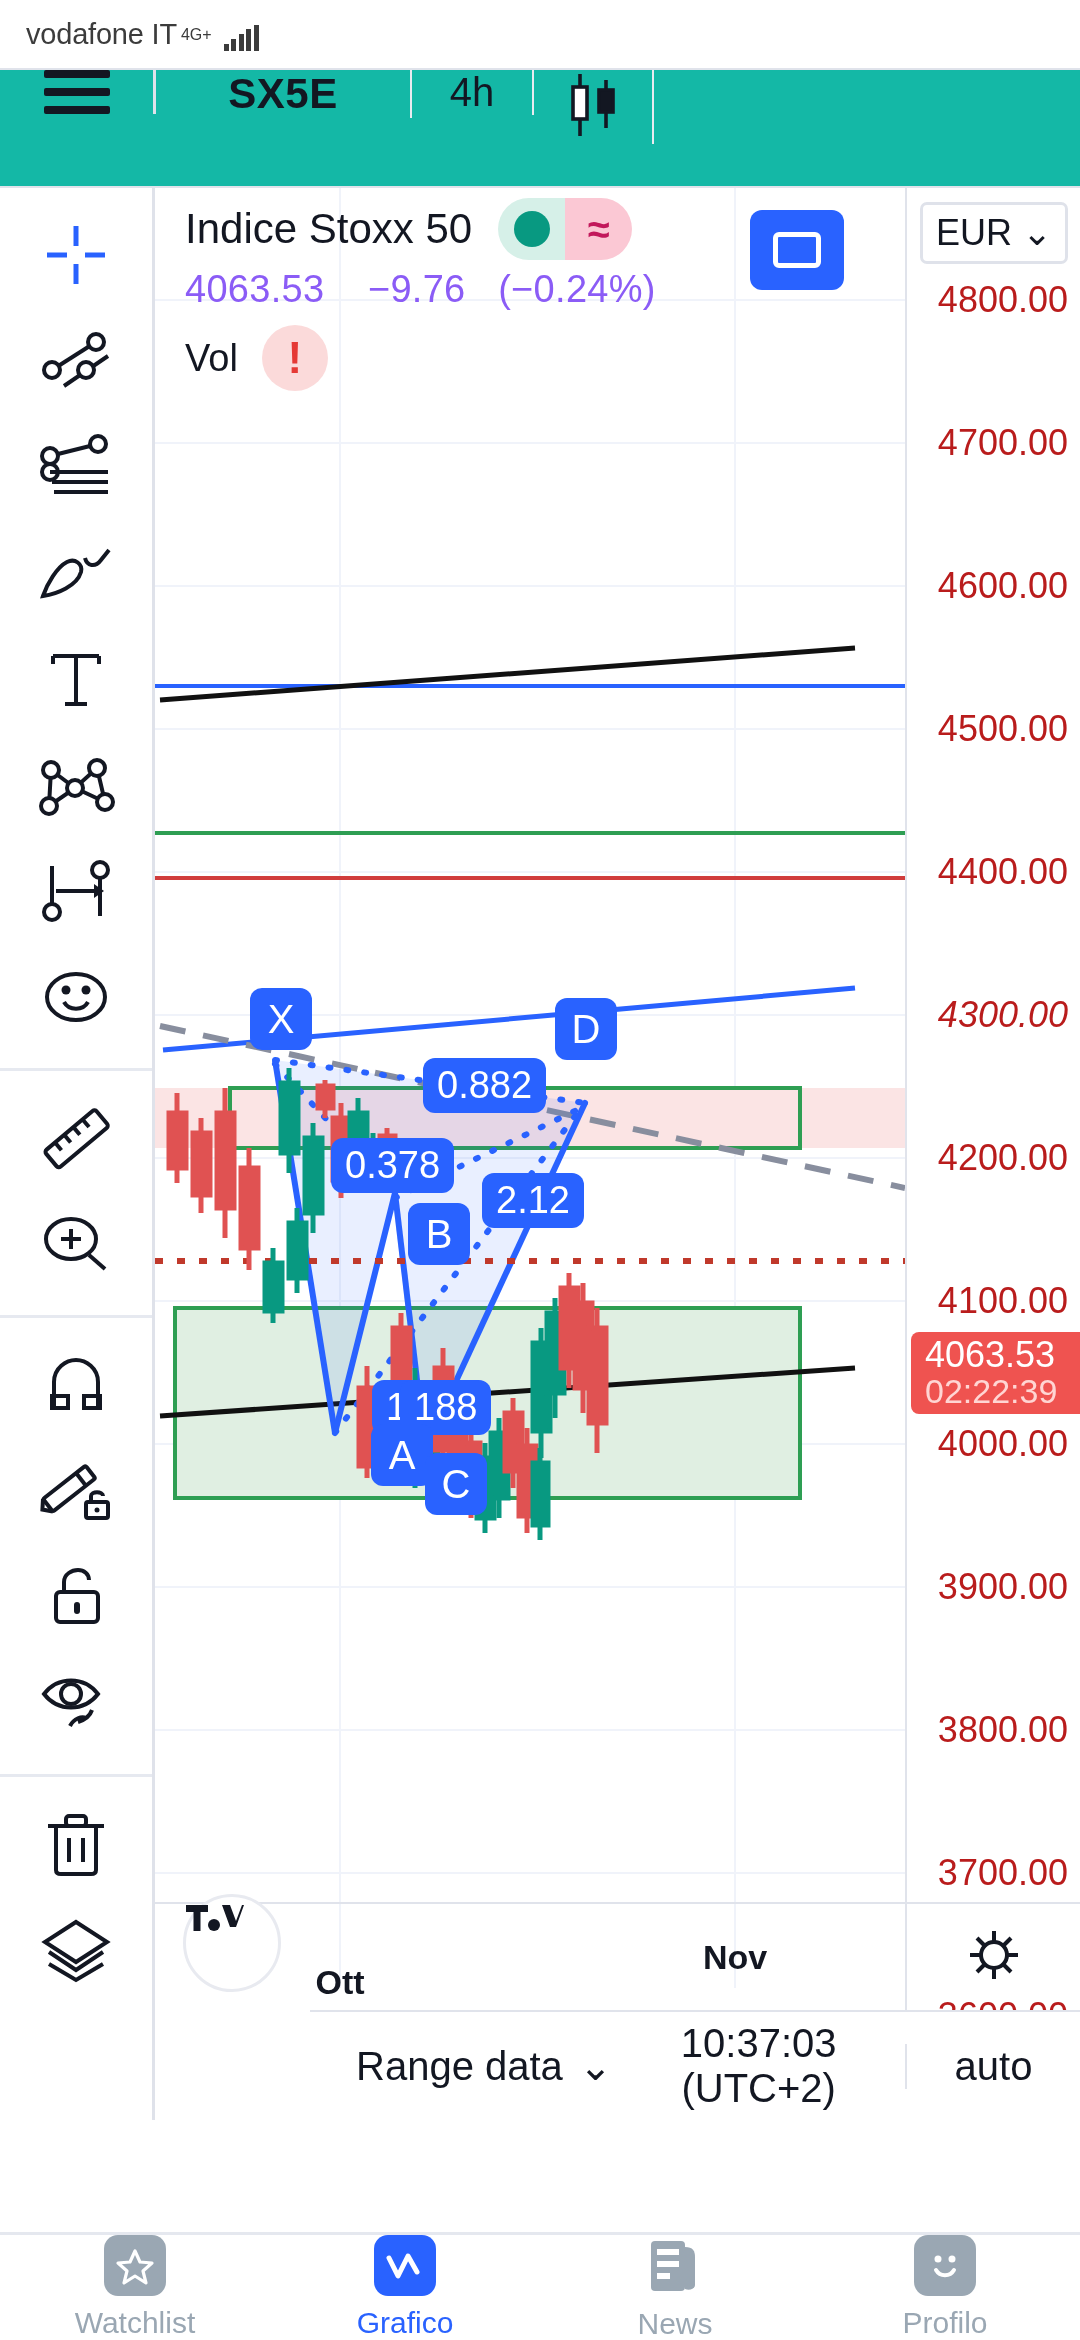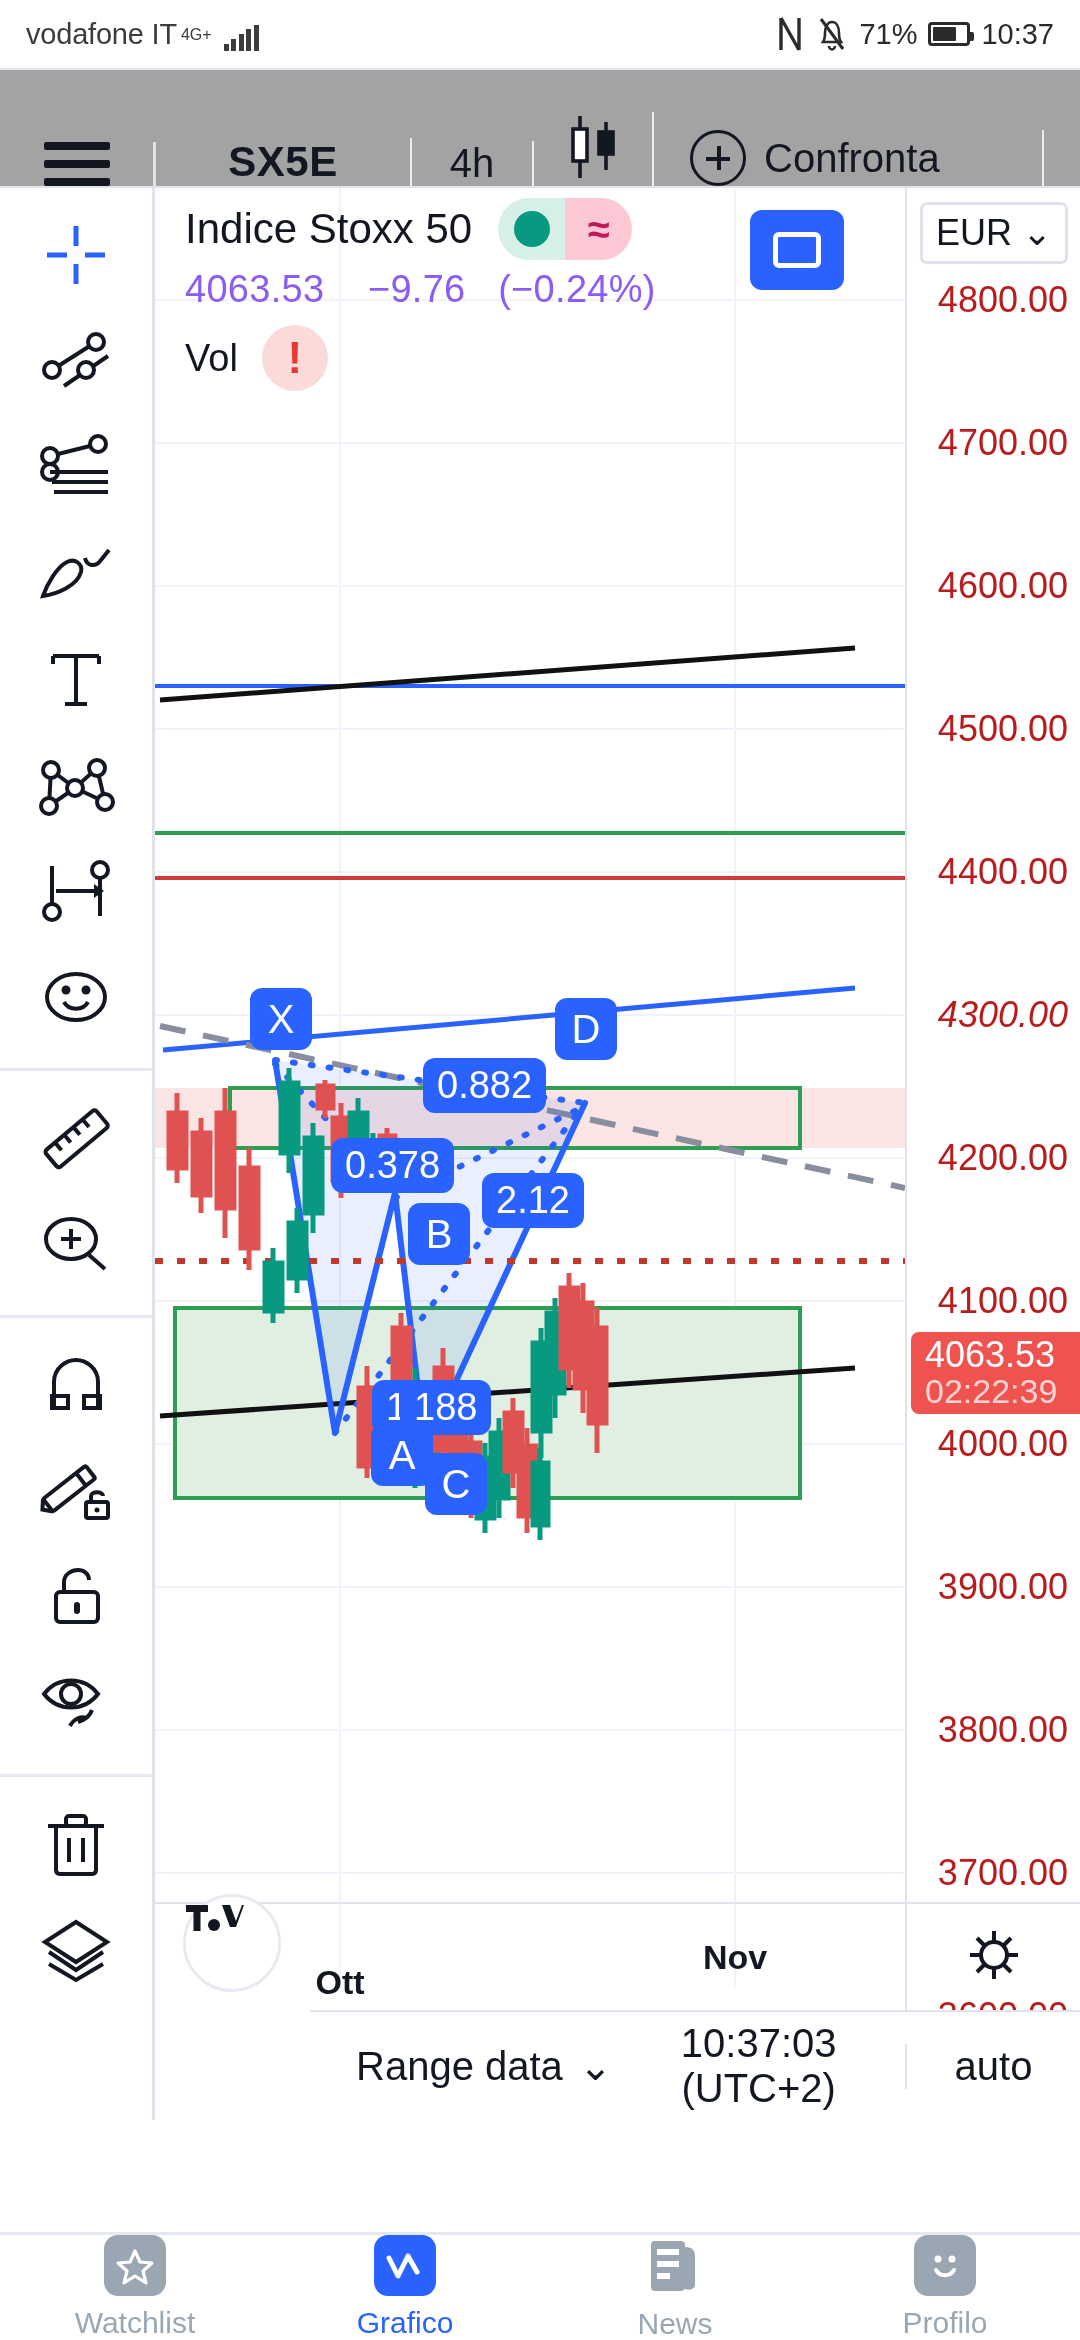--- a/index.html
+++ b/index.html
@@ -33,22 +33,22 @@
   .battery { width:42px; height:24px; border:3px solid #2b2b2b; border-radius:4px;
              position:relative; display:flex; align-items:center; padding:2px; }
   .battery::after { content:""; position:absolute; right:-7px; top:7px; width:4px; height:9px;
                     background:#2b2b2b; border-radius:0 2px 2px 0; }
   .battery b { display:block; height:100%; width:71%; background:#2b2b2b; border-radius:1px; }
   .clock { font-size:29px; color:#2b2b2b; }
 
   
   .toolbar {
     position:absolute; top:68px; left:0; width:1080px; height:120px;
-    display:flex; align-items:flex-end; border-bottom:2px solid #e0e3eb;
-    border-top:2px solid #e0e3eb; background:#a3a3a3;
+    display:flex; align-items:flex-start; border-bottom:2px solid #e0e3eb;
+    border-top:2px solid #e0e3eb; background:#14b8a6;
   }
   .tb-cell { display:flex; align-items:center; justify-content:center;
              border-right:2px solid #e9ebf0; }
   .tb-menu { width:156px; border-right:3px solid #dfe2ea; }
   .burger { width:66px; display:flex; flex-direction:column; gap:10px; }
   .burger span { display:block; height:8px; background:#131722; border-radius:2px; }
   .tb-symbol { width:256px; font-size:42px; font-weight:bold; letter-spacing:0.5px; }
   .tb-interval { width:122px; font-size:40px; }
   .tb-charttype { width:120px; }
   .tb-compare { flex:1; display:flex; align-items:center; gap:18px; padding-left:36px;
@@ -163,39 +163,20 @@
         <span class="net-label">4G+</span>
         <span class="bars">
             <i></i>
             <i></i>
             <i></i>
             <i></i>
             <i></i>
           </span>
       </span>
     </div>
-    <div class="sb-right">
-      <span class="ico">
-        <svg width="30" height="38" viewBox="0 0 30 38">
-            <path d="M6 3 L24 35 M6 3 L6 35 M24 3 L24 35" stroke="#2b2b2b" stroke-width="3.4" fill="none"></path>
-          </svg>
-      </span>
-      <span class="ico">
-        <svg width="32" height="38" viewBox="0 0 32 38">
-          <path d="M7 27 C7 27 9 24 9 18 C9 11 12 7 16 7 C20 7 23 11 23 18 C23 24 25 27 25 27 Z" fill="none" stroke="#2b2b2b" stroke-width="2.6"></path>
-          <path d="M13 31 C13 33 14.5 34.5 16 34.5 C17.5 34.5 19 33 19 31" fill="none" stroke="#2b2b2b" stroke-width="2.6"></path>
-          <line x1="5" y1="4" x2="27" y2="34" stroke="#2b2b2b" stroke-width="3"></line>
-        </svg>
-      </span>
-      <span class="batt-pct">71%</span>
-      <span class="battery">
-          <b></b>
-        </span>
-      <span class="clock">10:37</span>
-    </div>
   </div>
 
   <div class="toolbar">
     <div class="tb-cell tb-menu">
       <span class="burger">
           <span></span>
           <span></span>
           <span></span>
         </span>
     </div>
@@ -207,24 +188,20 @@
     </div>
     <div class="tb-cell tb-charttype">
       <span>
         <svg width="58" height="70" viewBox="0 0 58 70">
           <line x1="16" y1="4" x2="16" y2="66" stroke="#131722" stroke-width="3.6"></line>
           <rect x="9" y="17" width="14" height="32" fill="#fff" stroke="#131722" stroke-width="3.6"></rect>
           <line x1="42" y1="10" x2="42" y2="58" stroke="#131722" stroke-width="3.6"></line>
           <rect x="35" y="20" width="14" height="22" fill="#131722" stroke="#131722" stroke-width="3.6"></rect>
         </svg>
       </span>
-    </div>
-    <div class="tb-cell tb-compare">
-      <span class="plus-circle"></span>
-      <span class="tb-compare-label">Confronta</span>
     </div>
     <div class="tb-cell tb-edge"></div>
   </div>
 
   <div class="lefttools">
     <div class="lt-group">
       <div class="lt-item">
         <svg width="70" height="70" viewBox="0 0 70 70">
           <line x1="35" y1="6" x2="35" y2="26" stroke="#2962ff" stroke-width="5"></line>
           <line x1="35" y1="44" x2="35" y2="64" stroke="#2962ff" stroke-width="5"></line>

